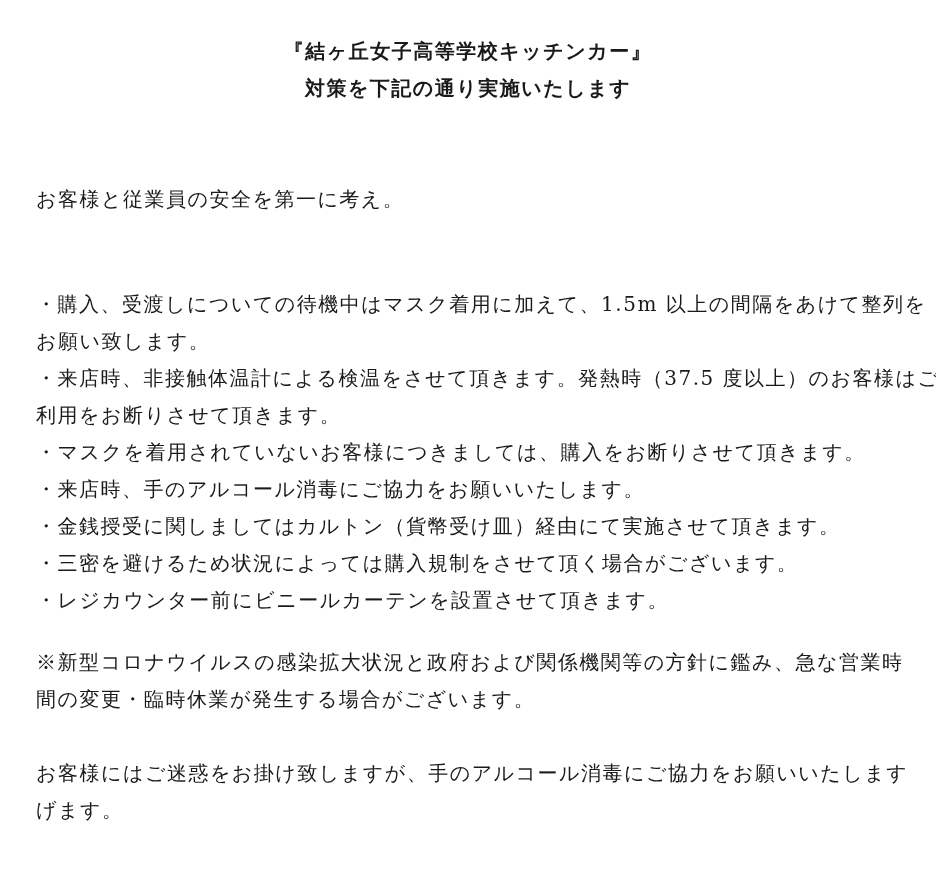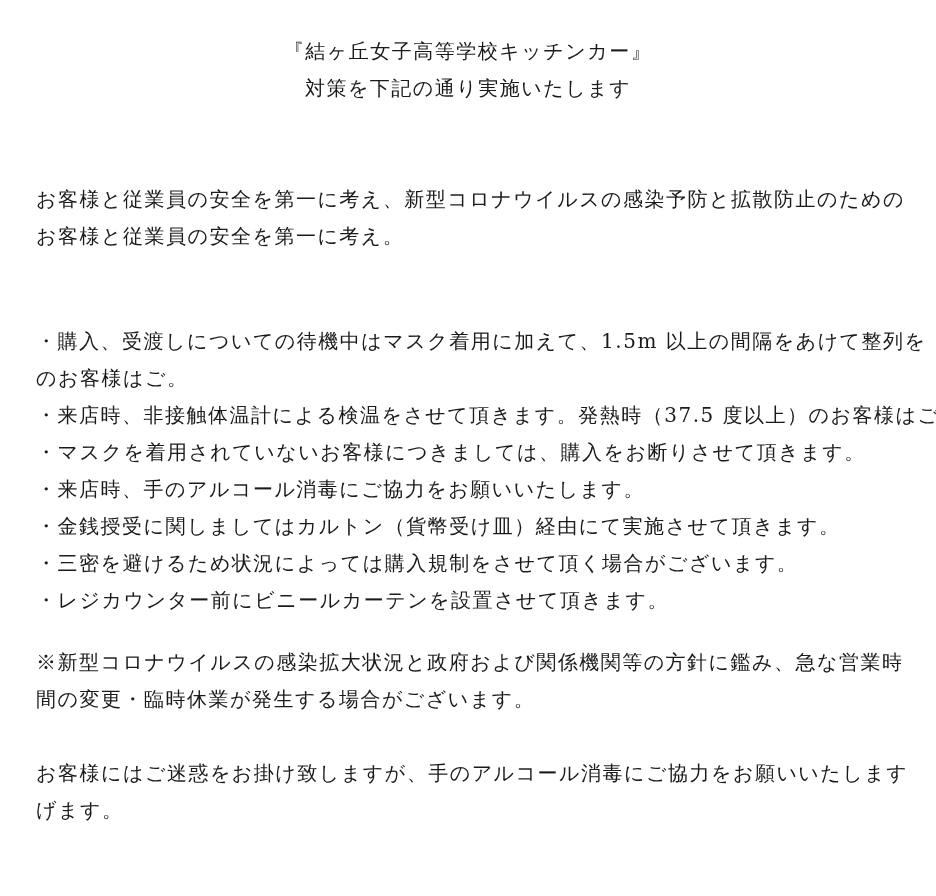--- a/index.html
+++ b/index.html
@@ -22,21 +22,21 @@
   }
   .line {
     display: block;
     height: 37px;
     line-height: 37px;
     white-space: nowrap;
   }
   .title {
     margin: 0;
     font-size: 20px;
-    font-weight: normal;
+    font-weight: bold;
     text-align: center;
   }
   .para {
     margin: 0;
   }
   .measures {
     margin: 0;
     padding: 0;
     list-style: none;
   }
@@ -51,33 +51,33 @@
 <div class="page">
 
   <h1 class="title">
     <span class="line">『結ヶ丘女子高等学校キッチンカー』</span>
     <span class="line">対策を下記の通り実施いたします</span>
   </h1>
 
   <div class="sp-74"></div>
 
   <p class="para">
-    <span class="line">お客様と従業員の安全を第一に考え、新型コロナウイルスの感染予防と拡散防止のための</span>
     <span class="line">お客様と従業員の安全を第一に考え。</span>
   </p>
 
   <div class="sp-68"></div>
 
   <ul class="measures">
     <li class="para">
       <span class="line">・購入、受渡しについての待機中はマスク着用に加えて、1.5m 以上の間隔をあけて整列を</span>
-      <span class="line">のお客様はご。</span>
+      <span class="line">お願い致します。</span>
     </li>
     <li class="para">
       <span class="line">・来店時、非接触体温計による検温をさせて頂きます。発熱時（37.5 度以上）のお客様はご</span>
+      <span class="line">利用をお断りさせて頂きます。</span>
     </li>
     <li class="para">
       <span class="line">・マスクを着用されていないお客様につきましては、購入をお断りさせて頂きます。</span>
     </li>
     <li class="para">
       <span class="line">・来店時、手のアルコール消毒にご協力をお願いいたします。</span>
     </li>
     <li class="para">
       <span class="line">・金銭授受に関しましてはカルトン（貨幣受け皿）経由にて実施させて頂きます。</span>
     </li>

